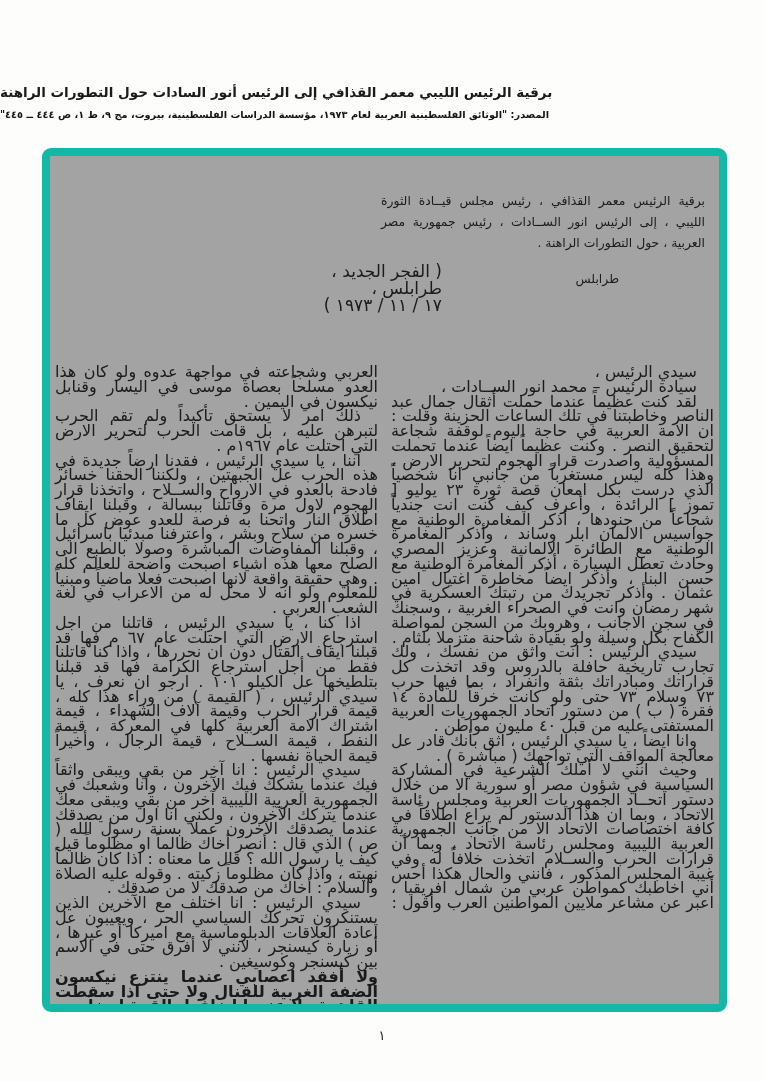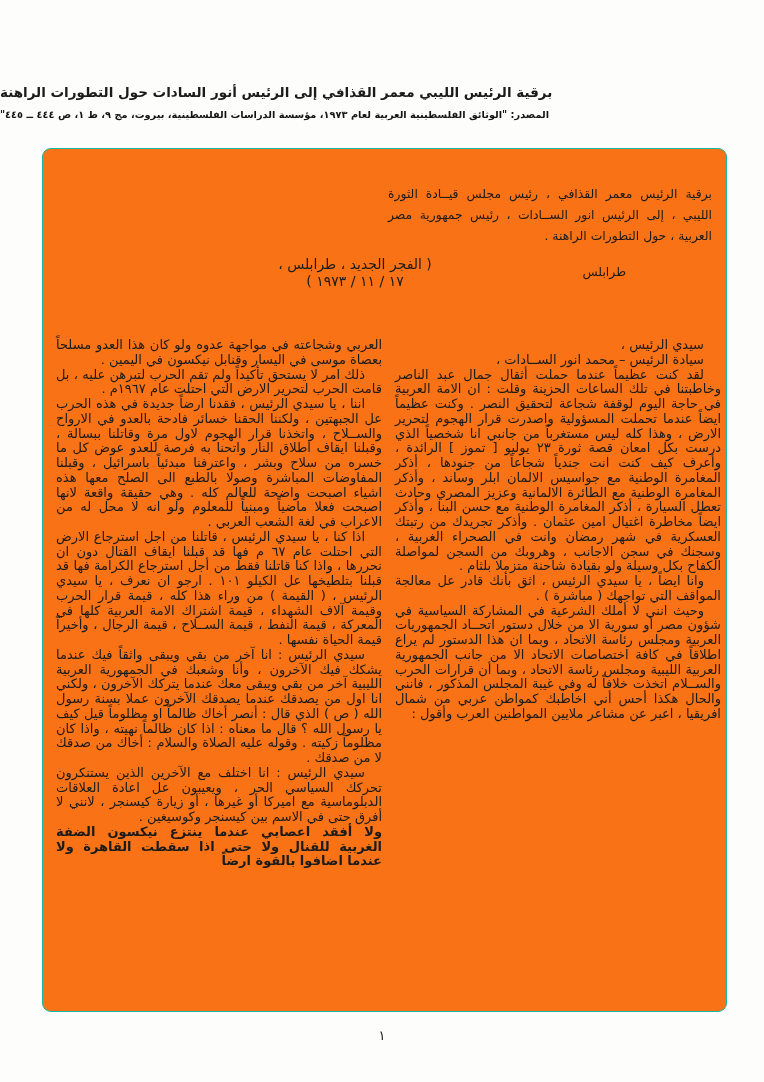--- a/index.html
+++ b/index.html
@@ -36,23 +36,23 @@
     color: #141414;
   }
   
   .scan-frame {
     position: absolute;
     left: 42px;
     top: 148px;
     width: 685px;
     height: 864px;
     box-sizing: border-box;
-    border: 1px solid #14b8a6;
+    border: 8px solid #14b8a6;
     border-radius: 9px;
-    background: #f97316;
+    background: #a3a3a3;
     direction: rtl;
     overflow: hidden;
   }
   
   .opening {
     margin: 34px 14px 0 0;
     width: 324px;
     font-size: 12.4px;
     line-height: 21px;
     text-align: justify;
@@ -69,36 +69,36 @@
     position: absolute;
     right: 100px;
     top: 8px;
     font-size: 12.4px;
   }
   .dateline-source {
     position: absolute;
     left: 232px;
     top: 0;
     width: 160px;
-    font-size: 14px;
+    font-size: 17px;
     line-height: 17px;
-    text-align: center;
   }
   
   .columns {
     display: flex;
     gap: 13px;
     padding: 0 5px;
     margin-top: 30px;
   }
   .col {
     width: 326px;
-    font-size: 13px;
+    font-size: 16px;
     line-height: 14.75px;
     text-align: justify;
+    margin-top: 20px;
   }
   .col p {
     margin: 0;
     text-indent: 17px;
   }
   .col p.no-indent {
     text-indent: 0;
   }
   .col p.bold {
     font-weight: bold;
@@ -132,20 +132,21 @@
       <div>١٧ / ١١ / ١٩٧٣ )</div>
     </div>
   </div>
 
   <div class="columns">
 
     <div class="col">
       <p>سيدي الرئيس ،</p>
       <p>سيادة الرئيس – محمد انور الســادات ،</p>
       <p>لقد كنت عظيماً عندما حملت أثقال جمال عبد الناصر وخاطبتنا في تلك الساعات الحزينة وقلت : ان الامة العربية في حاجة اليوم لوقفة شجاعة لتحقيق النصر . وكنت عظيماً ايضاً عندما تحملت المسؤولية واصدرت قرار الهجوم لتحرير الارض ، وهذا كله ليس مستغرباً من جانبي انا شخصياً الذي درست بكل امعان قصة ثورة ٢٣ يوليو [ تموز ] الرائدة ، وأعرف كيف كنت انت جندياً شجاعاً من جنودها ، أذكر المغامرة الوطنية مع جواسيس الالمان ابلر وساند ، وأذكر المغامرة الوطنية مع الطائرة الالمانية وعزيز المصري وحادث تعطل السيارة ، أذكر المغامرة الوطنية مع حسن البنا ، وأذكر ايضاً مخاطرة اغتيال امين عثمان . وأذكر تجريدك من رتبتك العسكرية في شهر رمضان وانت في الصحراء الغربية ، وسجنك في سجن الاجانب ، وهروبك من السجن لمواصلة الكفاح بكل وسيلة ولو بقيادة شاحنة متزملا بلثام .</p>
+      <p>سيدي الرئيس : انت واثق من نفسك ، ولك تجارب تاريخية حافلة بالدروس وقد اتخذت كل قراراتك ومبادراتك بثقة وانفراد ، بما فيها حرب ٧٣ وسلام ٧٣ حتى ولو كانت خرقاً للمادة ١٤ فقرة ( ب ) من دستور اتحاد الجمهوريات العربية المستفتى عليه من قبل ٤٠ مليون مواطن .</p>
       <p>وانا ايضاً ، يا سيدي الرئيس ، اثق بأنك قادر عل معالجة المواقف التي تواجهك ( مباشرة ) .</p>
       <p>وحيث انني لا أملك الشرعية في المشاركة السياسية في شؤون مصر أو سورية الا من خلال دستور اتحــاد الجمهوريات العربية ومجلس رئاسة الاتحاد ، وبما ان هذا الدستور لم يراع اطلاقاً في كافة اختصاصات الاتحاد الا من جانب الجمهورية العربية الليبية ومجلس رئاسة الاتحاد ، وبما أن قرارات الحرب والســلام اتخذت خلافاً له وفي غيبة المجلس المذكور ، فانني والحال هكذا أحس أني اخاطبك كمواطن عربي من شمال افريقيا ، اعبر عن مشاعر ملايين المواطنين العرب وأقول :</p>
     </div>
 
     <div class="col">
       <p class="no-indent">العربي وشجاعته في مواجهة عدوه ولو كان هذا العدو مسلحاً بعصاة موسى في اليسار وقنابل نيكسون في اليمين .</p>
       <p>ذلك امر لا يستحق تأكيداً ولم تقم الحرب لتبرهن عليه ، بل قامت الحرب لتحرير الارض التي احتلت عام ١٩٦٧م .</p>
       <p>اننا ، يا سيدي الرئيس ، فقدنا ارضاً جديدة في هذه الحرب عل الجبهتين ، ولكننا الحقنا خسائر فادحة بالعدو في الارواح والســلاح ، واتخذنا قرار الهجوم لاول مرة وقاتلنا ببسالة ، وقبلنا ايقاف اطلاق النار واتحنا به فرصة للعدو عوض كل ما خسره من سلاح وبشر ، واعترفنا مبدئياً باسرائيل ، وقبلنا المفاوضات المباشرة وصولا بالطبع الى الصلح معها هذه اشياء اصبحت واضحة للعالم كله . وهي حقيقة واقعة لانها اصبحت فعلا ماضياً ومبنياً للمعلوم ولو انه لا محل له من الاعراب في لغة الشعب العربي .</p>
       <p>اذا كنا ، يا سيدي الرئيس ، قاتلنا من اجل استرجاع الارض التي احتلت عام ٦٧ م فها قد قبلنا ايقاف القتال دون ان نحررها ، واذا كنا قاتلنا فقط من أجل استرجاع الكرامة فها قد قبلنا بتلطيخها عل الكيلو ١٠١ . ارجو ان نعرف ، يا سيدي الرئيس ، ( القيمة ) من وراء هذا كله ، قيمة قرار الحرب وقيمة آلاف الشهداء ، قيمة اشتراك الامة العربية كلها في المعركة ، قيمة النفط ، قيمة الســلاح ، قيمة الرجال ، وأخيراً قيمة الحياة نفسها .</p>
       <p>سيدي الرئيس : انا آخر من بقي ويبقى واثقاً فيك عندما يشكك فيك الآخرون ، وأنا وشعبك في الجمهورية العربية الليبية آخر من بقي ويبقى معك عندما يتركك الآخرون ، ولكني انا اول من يصدقك عندما يصدقك الآخرون عملا بسنة رسول الله ( ص ) الذي قال : أنصر أخاك ظالماً او مظلوماً قيل كيف يا رسول الله ؟ قال ما معناه : اذا كان ظالماً نهيته ، واذا كان مظلوماً زكيته . وقوله عليه الصلاة والسلام : أخاك من صدقك لا من صدقك .</p>

